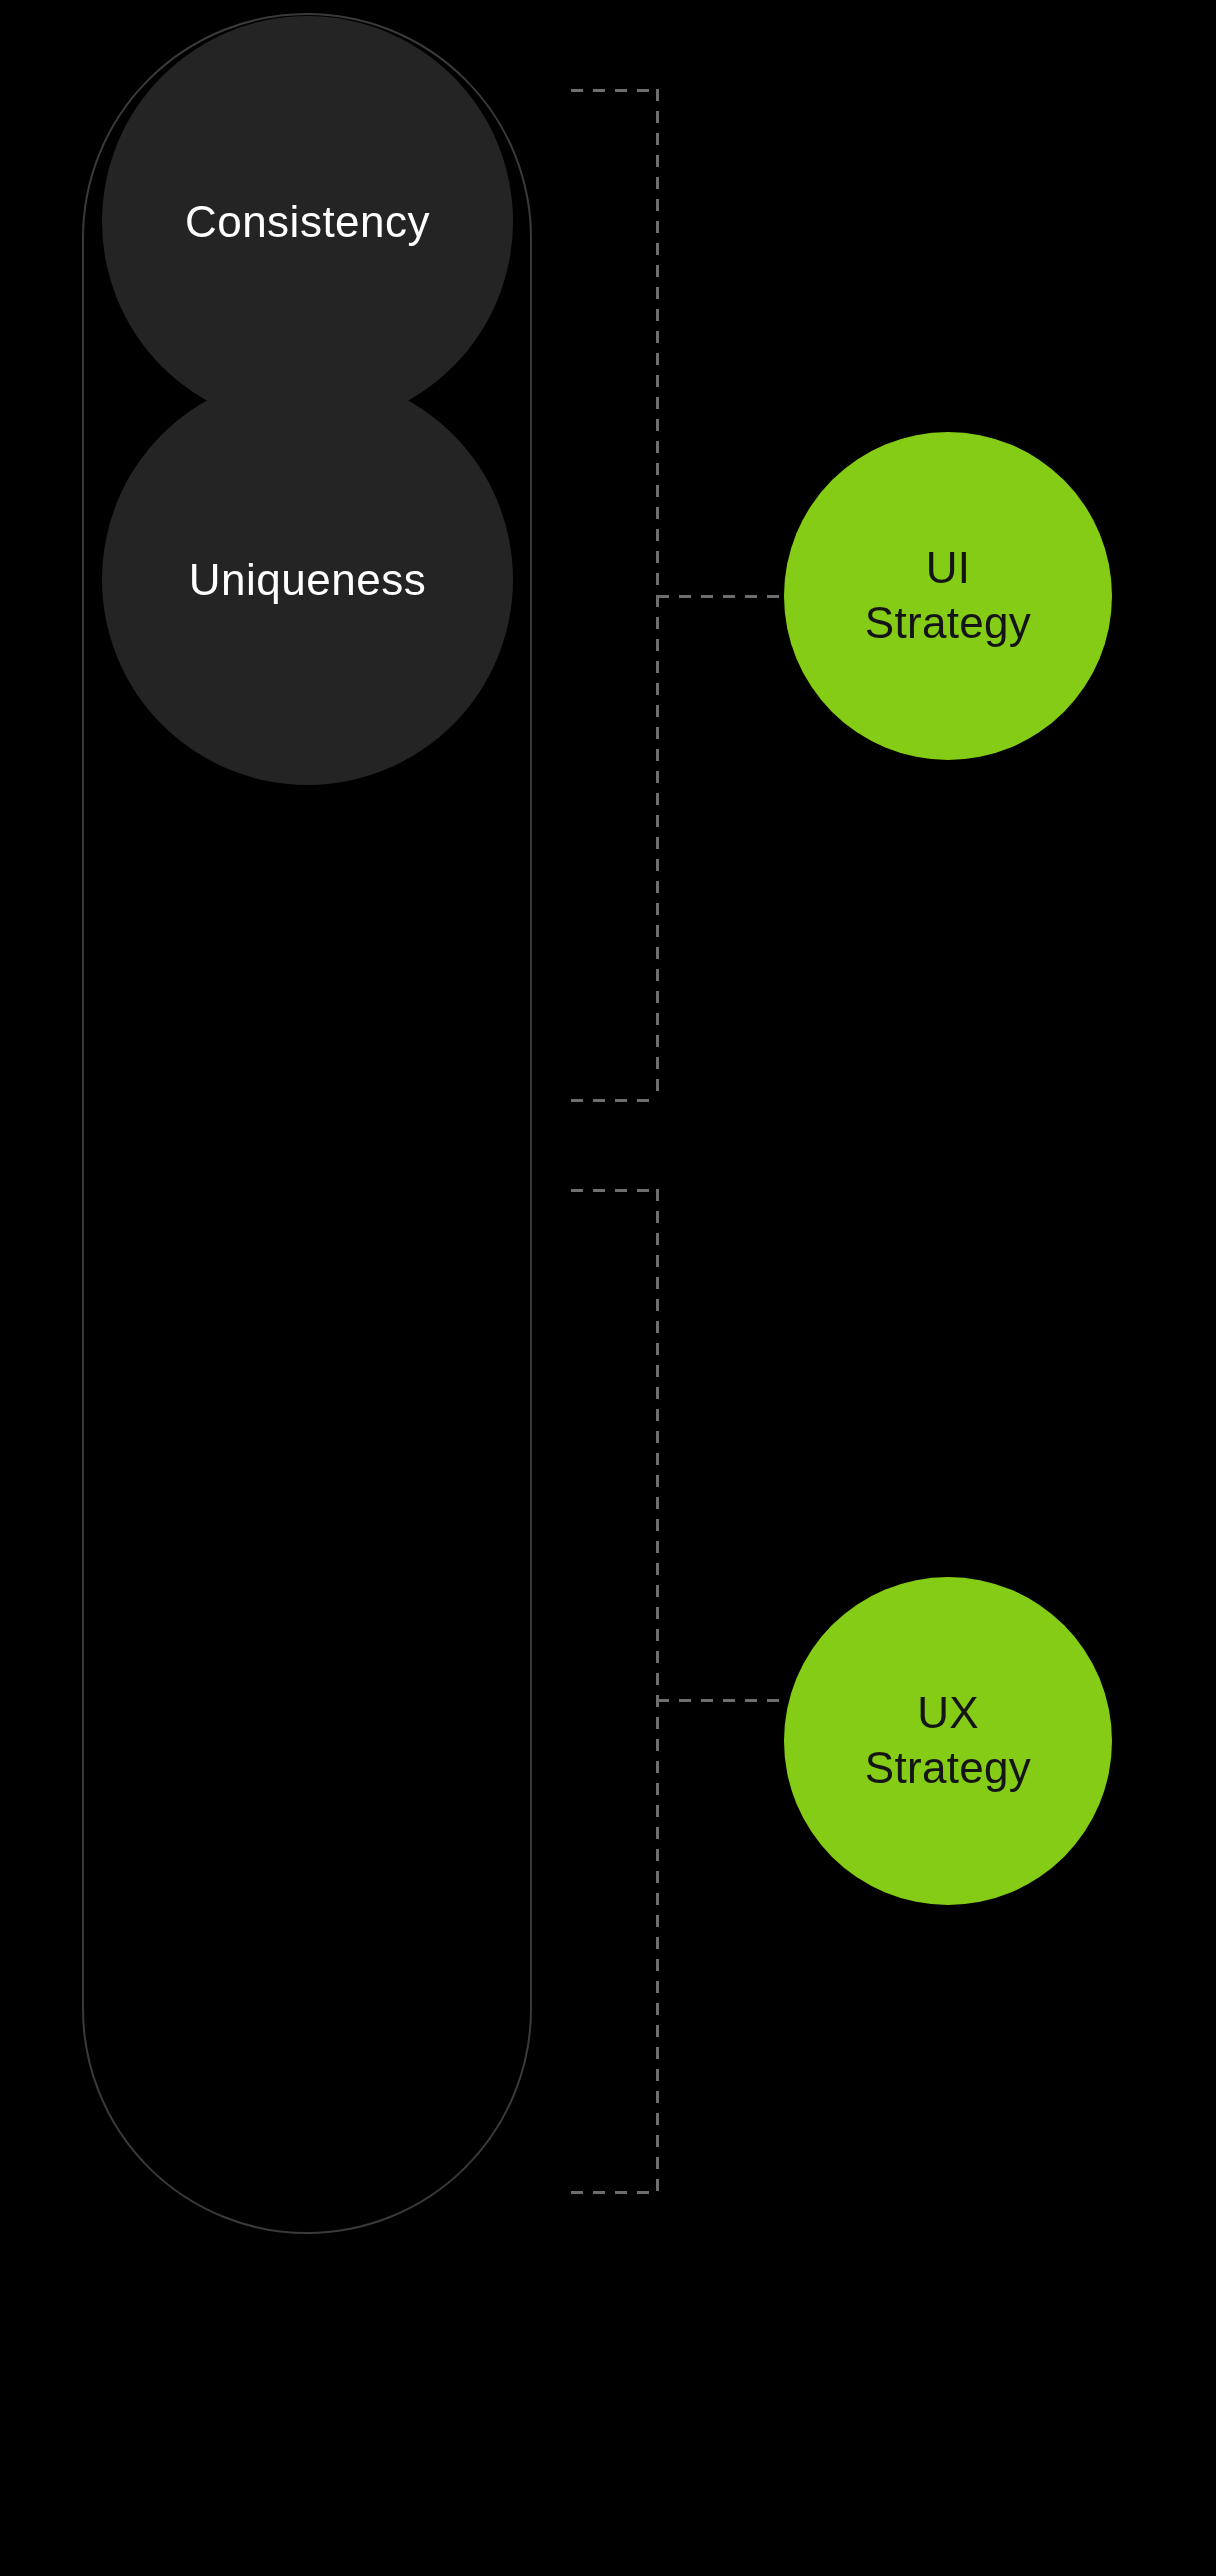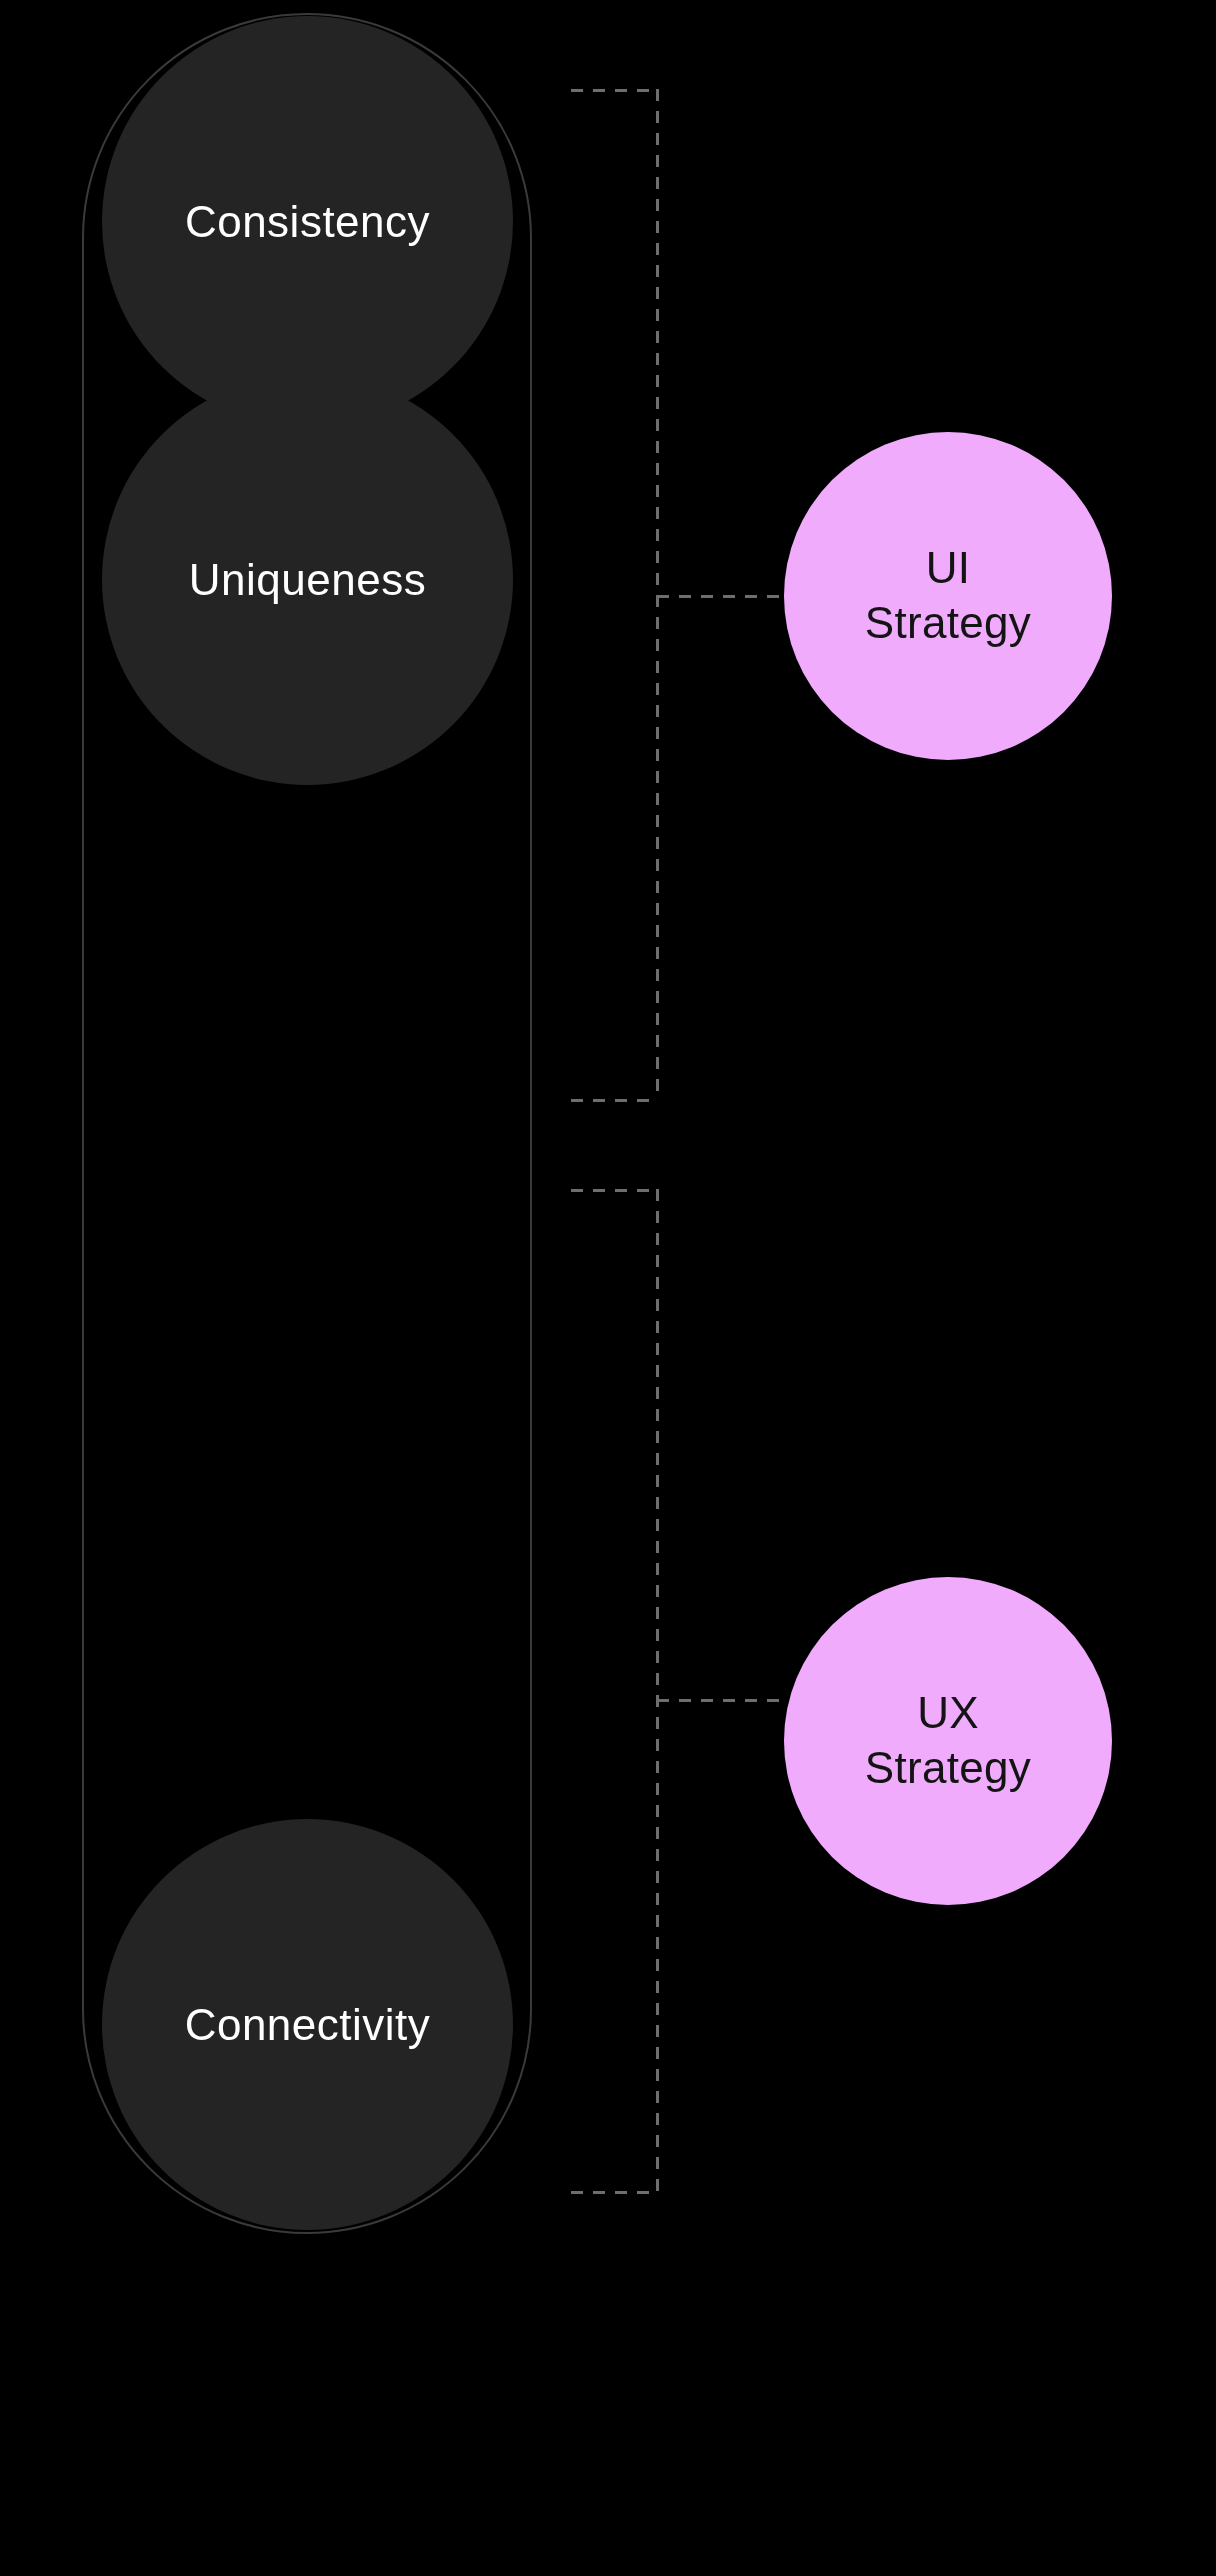--- a/index.html
+++ b/index.html
@@ -42,21 +42,21 @@
     font-size: 44px;
     letter-spacing: 0.5px;
     font-weight: 400;
   }
   .strategy-circle {
     position: absolute;
     left: 784px;
     width: 328px;
     height: 328px;
     border-radius: 50%;
-    background: #f0abfc;
+    background: #84cc16;
     display: flex;
     flex-direction: column;
     align-items: center;
     justify-content: center;
     text-align: center;
   }
   .strategy-circle span {
     color: #141414;
     font-size: 44px;
     line-height: 1.24;
@@ -80,23 +80,20 @@
 <div class="canvas">
 
   <div class="pill-outline"></div>
 
   <div class="principle-circle" style="top:16px">
     <span>Consistency</span>
   </div>
   <div class="principle-circle" style="top:374px">
     <span>Uniqueness</span>
   </div>
-  <div class="principle-circle" style="top:1819px">
-    <span>Connectivity</span>
-  </div>
 
   <div class="hline" style="left:571px;top:89px;width:86px"></div>
   <div class="vline" style="left:656px;top:89px;height:1012px"></div>
   <div class="hline" style="left:571px;top:1099px;width:86px"></div>
   <div class="hline" style="left:657px;top:595px;width:129px"></div>
 
   <div class="hline" style="left:571px;top:1189px;width:86px"></div>
   <div class="vline" style="left:656px;top:1189px;height:1005px"></div>
   <div class="hline" style="left:571px;top:2191px;width:86px"></div>
   <div class="hline" style="left:657px;top:1699px;width:129px"></div>

